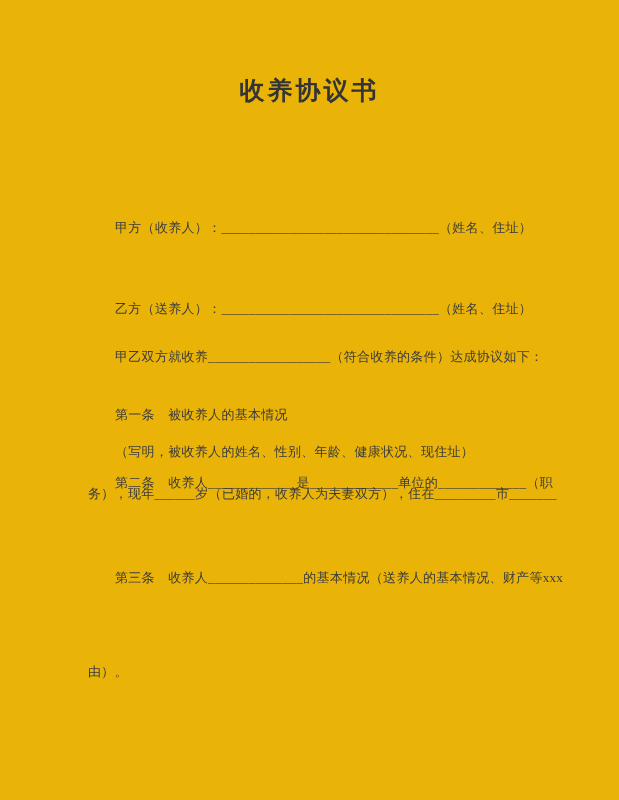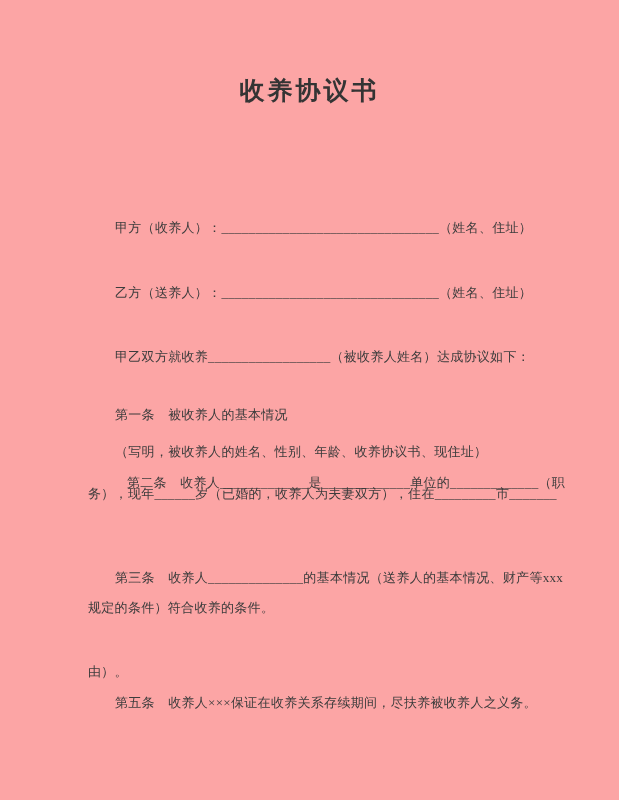--- a/index.html
+++ b/index.html
@@ -5,21 +5,21 @@
   html, body {
     margin: 0;
     padding: 0;
     background: #f7f7f7;
   }
   .page {
     position: relative;
     width: 619px;
     height: 800px;
     margin: 0 auto;
-    background: #fca5a5;
+    background: #eab308;
     overflow: hidden;
     font-family: "Liberation Serif", "DejaVu Serif", serif;
     color: #3c3c3c;
   }
   .doc-title {
     position: absolute;
     top: 74px;
     left: 0;
     width: 100%;
     margin: 0;
@@ -35,45 +35,43 @@
     font-size: 13px;
     line-height: 18px;
     white-space: pre;
     letter-spacing: 0.3px;
     color: #3c3c3c;
   }
   .indent { left: 115px; }
   .flush  { left: 88px; }
   
   .l0  { top: 219px; }
-  .l1  { top: 284px; }
+  .l1  { top: 300px; }
   .l2  { top: 348px; }
   .l3  { top: 406px; }
   .l4  { top: 443px; }
-  .l5  { top: 474px; margin-left: 12px; }
+  .l5  { top: 474px; }
   .l6  { top: 485px; text-align: center; }
   .l7  { top: 538px; }
   .l8  { top: 569px; }
   .l9  { top: 599px; }
   .l10 { top: 631px; }
   .l11 { top: 663px; }
   .l12 { top: 694px; }
 </style>
 </head>
 <body>
 
 <div class="page">
 
   <h1 class="doc-title">收养协议书</h1>
 
   <p class="line l0 indent">甲方（收养人）：________________________________（姓名、住址）</p>
   <p class="line l1 indent">乙方（送养人）：________________________________（姓名、住址）</p>
-  <p class="line l2 indent">甲乙双方就收养__________________（被收养人姓名）达成协议如下：</p>
+  <p class="line l2 indent">甲乙双方就收养__________________（符合收养的条件）达成协议如下：</p>
   <p class="line l3 indent">第一条　被收养人的基本情况</p>
-  <p class="line l4 indent">（写明，被收养人的姓名、性别、年龄、收养协议书、现住址）</p>
+  <p class="line l4 indent">（写明，被收养人的姓名、性别、年龄、健康状况、现住址）</p>
   <p class="line l5 indent">第二条　收养人_____________是_____________单位的_____________（职</p>
   <p class="line l6 flush">务），现年______岁（已婚的，收养人为夫妻双方），住在_________市_______</p>
   <p class="line l8 indent">第三条　收养人______________的基本情况（送养人的基本情况、财产等xxx</p>
-  <p class="line l9 flush">规定的条件）符合收养的条件。</p>
   <p class="line l11 flush">由）。</p>
-  <p class="line l12 indent">第五条　收养人×××保证在收养关系存续期间，尽扶养被收养人之义务。</p>
 
 </div>
 
 </body></html>

